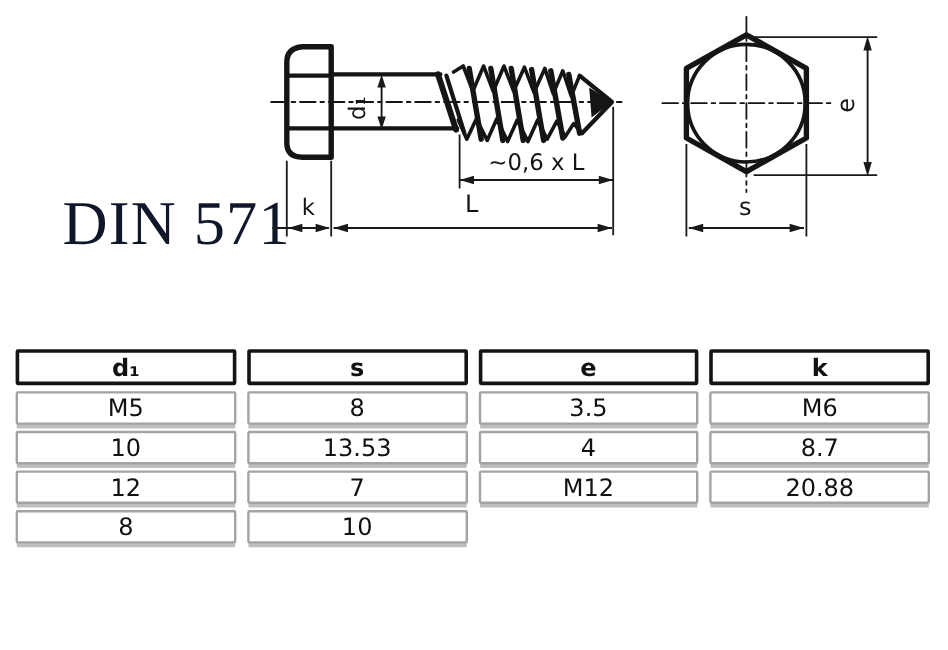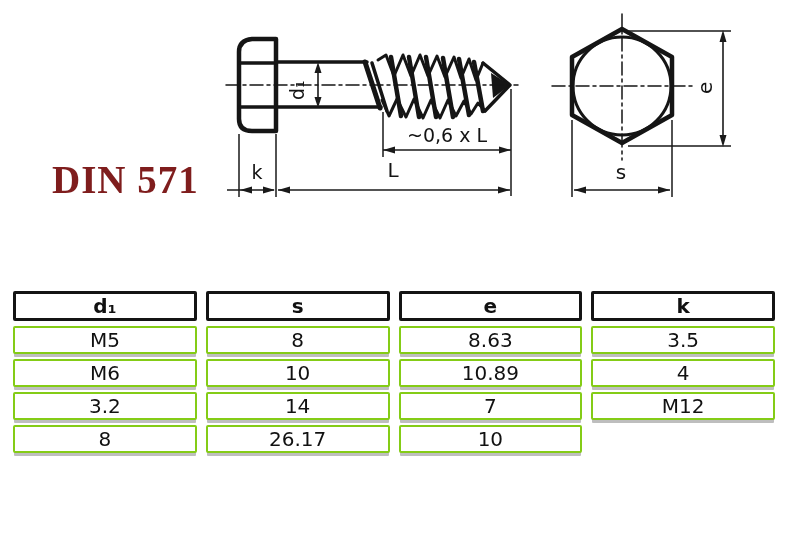--- a/index.html
+++ b/index.html
@@ -10,45 +10,45 @@
     background: #ffffff;
     overflow: hidden;
     font-family: "DejaVu Sans", sans-serif;
     color: #111;
   }
   .title {
     position: absolute;
     left: 52px;
     top: 157px;
     font-family: "Liberation Serif", serif;
-    font-weight: 700;
-    font-size: 39px;
+    font-weight: 400;
+    font-size: 52px;
     letter-spacing: 1px;
-    color: #7f1d1d;
+    color: #0f172a;
     white-space: nowrap;
   }
   svg.drawing { position: absolute; left: 0; top: 0; }
   svg.drawing text {
     font-family: "DejaVu Sans", sans-serif;
     fill: #141414;
     stroke: none;
   }
   .spec-table {
     position: absolute;
     left: 13px;
     top: 291px;
     width: 762px;
     display: grid;
     grid-template-columns: repeat(4, 1fr);
     column-gap: 9px;
     row-gap: 5px;
   }
   .cell {
     background: #fff;
-    border: 2px solid #84cc16;
+    border: 2px solid #a3a3a3;
     border-radius: 2px;
     text-align: center;
     font-size: 20px;
     height: 24px;
     line-height: 24px;
     box-shadow: 0 4px 0 -1px rgba(110,110,110,0.45);
   }
   .cell.header {
     border: 3px solid #141414;
     font-weight: 700;
@@ -135,33 +135,32 @@
   </svg>
 
   <div class="spec-table">
     <div class="cell header">d₁</div>
     <div class="cell header">s</div>
     <div class="cell header">e</div>
     <div class="cell header">k</div>
 
     <div class="cell">M5</div>
     <div class="cell">8</div>
-    <div class="cell">8.63</div>
     <div class="cell">3.5</div>
 
     <div class="cell">M6</div>
     <div class="cell">10</div>
-    <div class="cell">10.89</div>
+    <div class="cell">13.53</div>
     <div class="cell">4</div>
 
-    <div class="cell">3.2</div>
+    <div class="cell">8.7</div>
 
-    <div class="cell">14</div>
+    <div class="cell">12</div>
     <div class="cell">7</div>
 
     <div class="cell">M12</div>
+    <div class="cell">20.88</div>
     <div class="cell">8</div>
 
-    <div class="cell">26.17</div>
     <div class="cell">10</div>
   </div>
 
 </div>
 
 </body></html>

